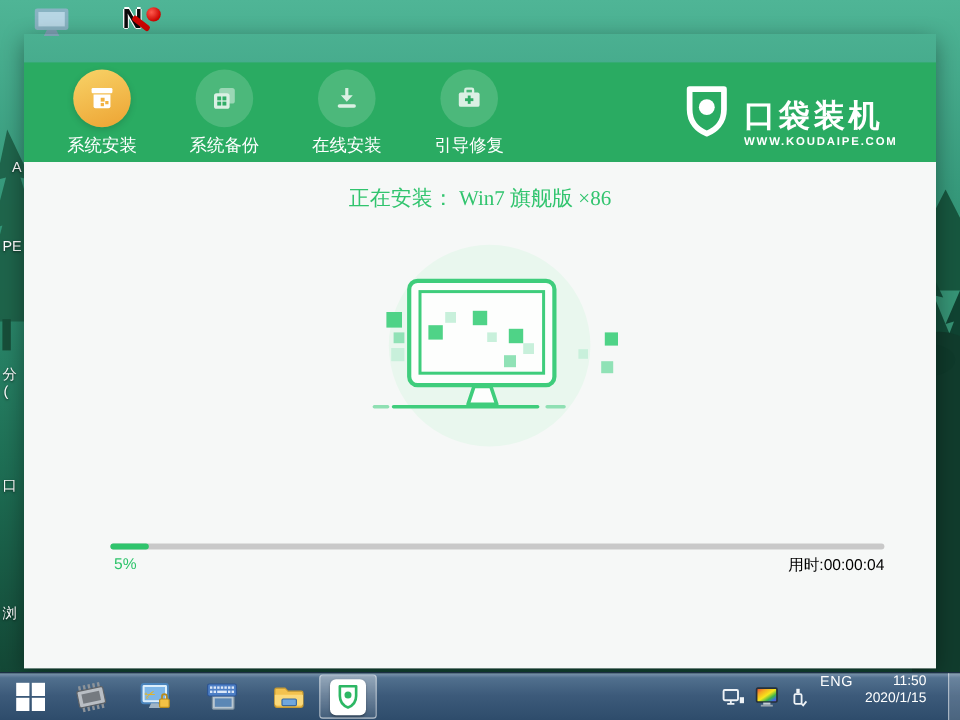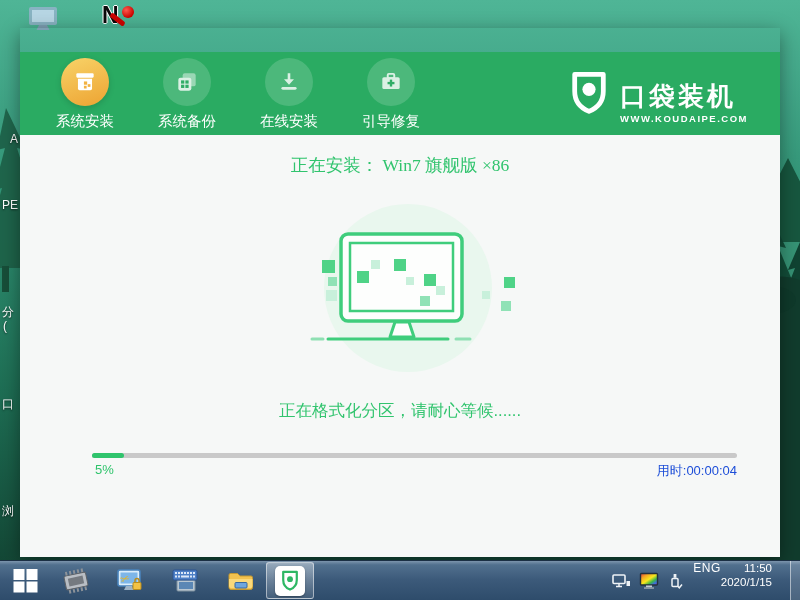--- a/index.html
+++ b/index.html
@@ -48,38 +48,38 @@
   .content { position:absolute; left:0; top:107px; right:0; bottom:0; background:#f6f8f7; }
   .installing-title { position:absolute; left:0; right:0; top:18px; text-align:center;
                       font-size:17.5px; color:#31c46e;font-family:Liberation Serif, serif; }
   .illustration { position:absolute; left:278px; top:66px; }
   .status-text { position:absolute; left:0; right:0; top:265px; text-align:center;
                  font-size:16.5px; color:#31c46e; }
   .progress-track { position:absolute; left:72px; top:318px; width:645px; height:5px;
                     background:#c9c9c9; border-radius:3px; }
   .progress-fill { height:100%; background:#2fc46c; border-radius:3px; }
   .progress-percent { position:absolute; left:75px; top:327px; font-size:13px; color:#2fc46c; }
-  .elapsed { position:absolute; right:43px; top:327px; font-size:13px; color:#1d4ed8; }
+  .elapsed { position:absolute; right:43px; top:327px; font-size:13px; color:#000000; }
 
   
   .taskbar { position:absolute; left:0; top:560px; width:800px; height:40px; z-index:3;
              background:linear-gradient(180deg,#7c95ad 0%,#51708e 10%,#3c5a7a 48%,#2e4c6b 100%);
              border-top:1px solid #1b2f44; }
   .tb-btn { position:absolute; top:0; height:39px; display:flex; align-items:center; justify-content:center;
             cursor:pointer; }
   .start-button { left:0; width:50px; }
   .app-shield-button { left:266px; width:48px; height:37px; top:1px; border:1px solid rgba(255,255,255,.5);
             border-radius:3px; background:linear-gradient(180deg,rgba(255,255,255,.38),rgba(255,255,255,.10)); }
   .shield-tile { width:30px; height:30px; border-radius:5px; background:#fff;
                  display:flex; align-items:center; justify-content:center;
                  box-shadow:0 1px 2px rgba(0,0,0,.3); }
   .tray { position:absolute; right:28px; top:0; height:39px; display:flex; }
   .tray-item { margin-left:8px; display:flex; align-items:center; cursor:pointer; }
   .lang { color:#fff; font-size:12px; margin-left:10px; letter-spacing:.5px; }
-  .clock { color:#fff; font-size:11.5px; text-align:right; line-height:14px; cursor:pointer; }
+  .clock { margin-left:10px; color:#fff; font-size:11.5px; text-align:right; line-height:14px; cursor:pointer; }
   .show-desktop { position:absolute; right:0; top:0; width:10px; height:39px;
                   background:rgba(255,255,255,.14); border-left:1px solid rgba(255,255,255,.5); cursor:pointer; }
 </style>
 </head>
 <body>
 
 <svg id="desktop-bg" width="800" height="600" viewBox="0 0 800 600">
   <defs>
     <linearGradient id="sky" x1="0" y1="0" x2="0" y2="1">
       <stop offset="0%" stop-color="#4fb596"></stop>
@@ -213,21 +213,20 @@
       </g>
 
       <rect x="24" y="59" width="13" height="13" fill="#4fd387"></rect>
       <rect x="30" y="76" width="9" height="9" fill="#90e2b6"></rect>
       <rect x="28" y="89" width="11" height="11" fill="#c8f0db"></rect>
       <rect x="206" y="76" width="11" height="11" fill="#4fd387"></rect>
       <rect x="184" y="90" width="8" height="8" fill="#c8f0db"></rect>
       <rect x="203" y="100" width="10" height="10" fill="#90e2b6"></rect>
     </svg>
 
-    <div class="status-text">正在格式化分区，请耐心等候......</div>
 
     <div class="progress-track">
       <div class="progress-fill" style="width:5%"></div>
     </div>
     <div class="progress-percent">5%</div>
     <div class="elapsed">用时:00:00:04</div>
   </div>
 </div>
 
 <div class="taskbar">

